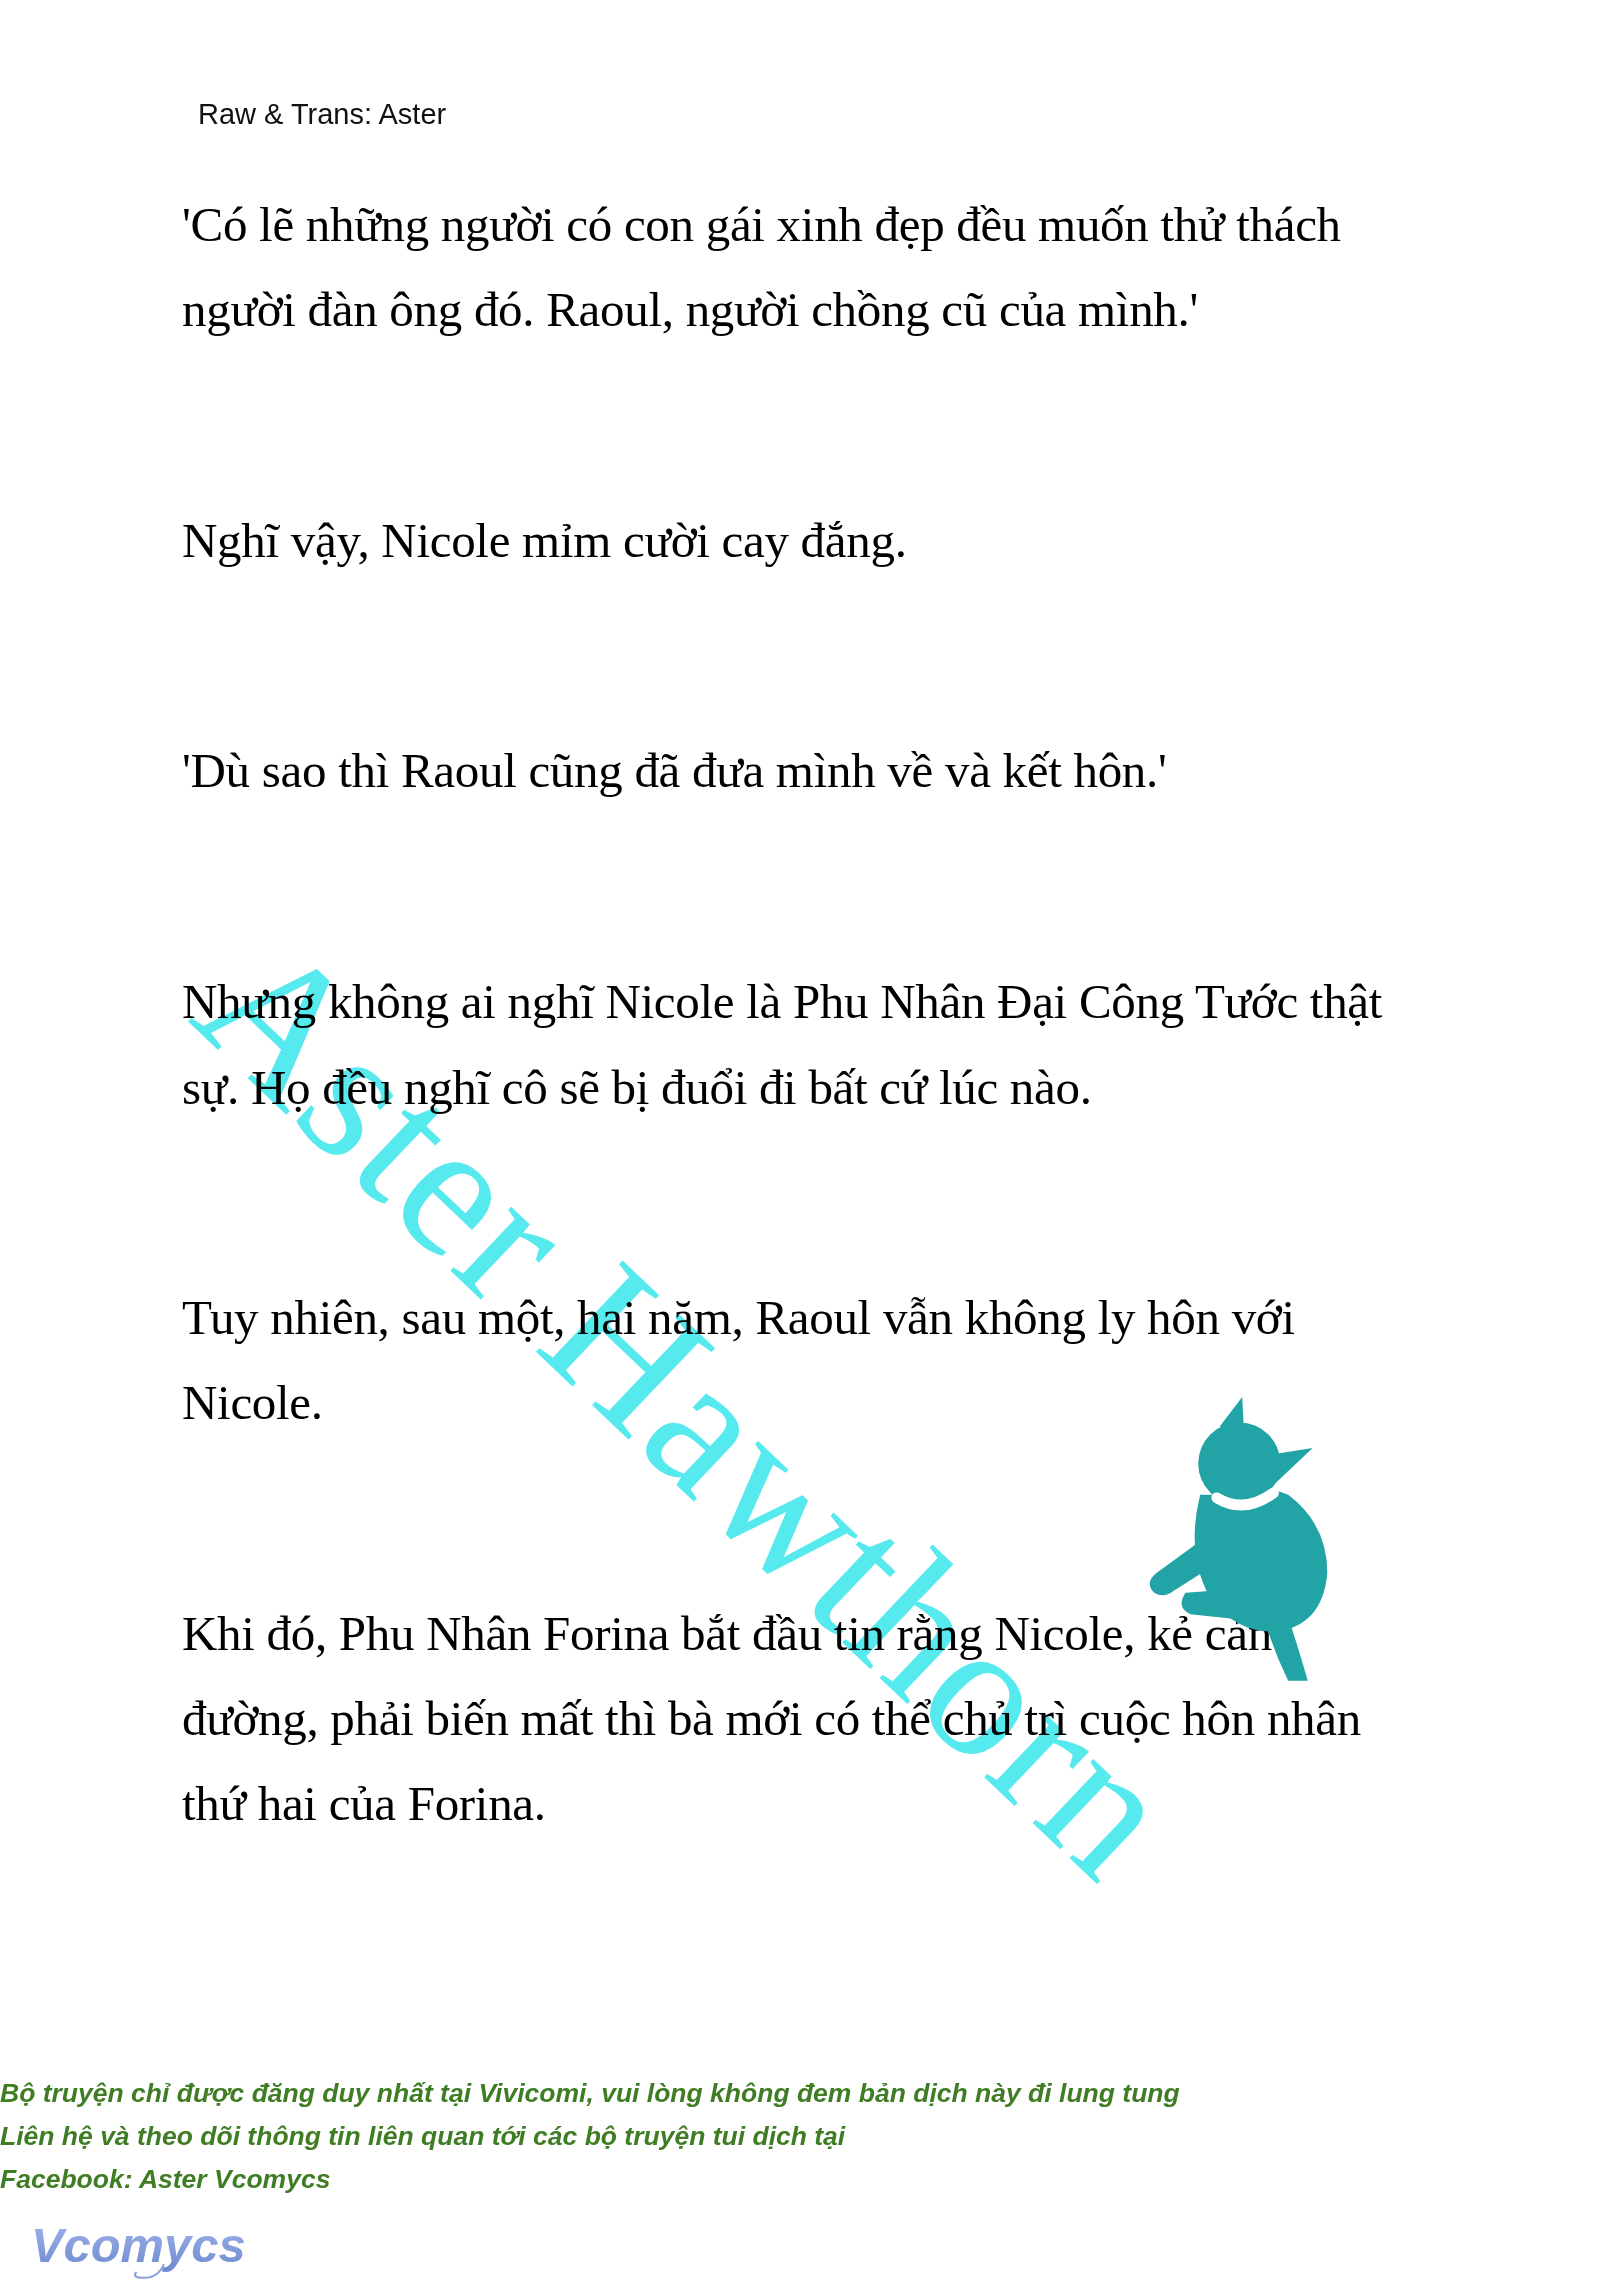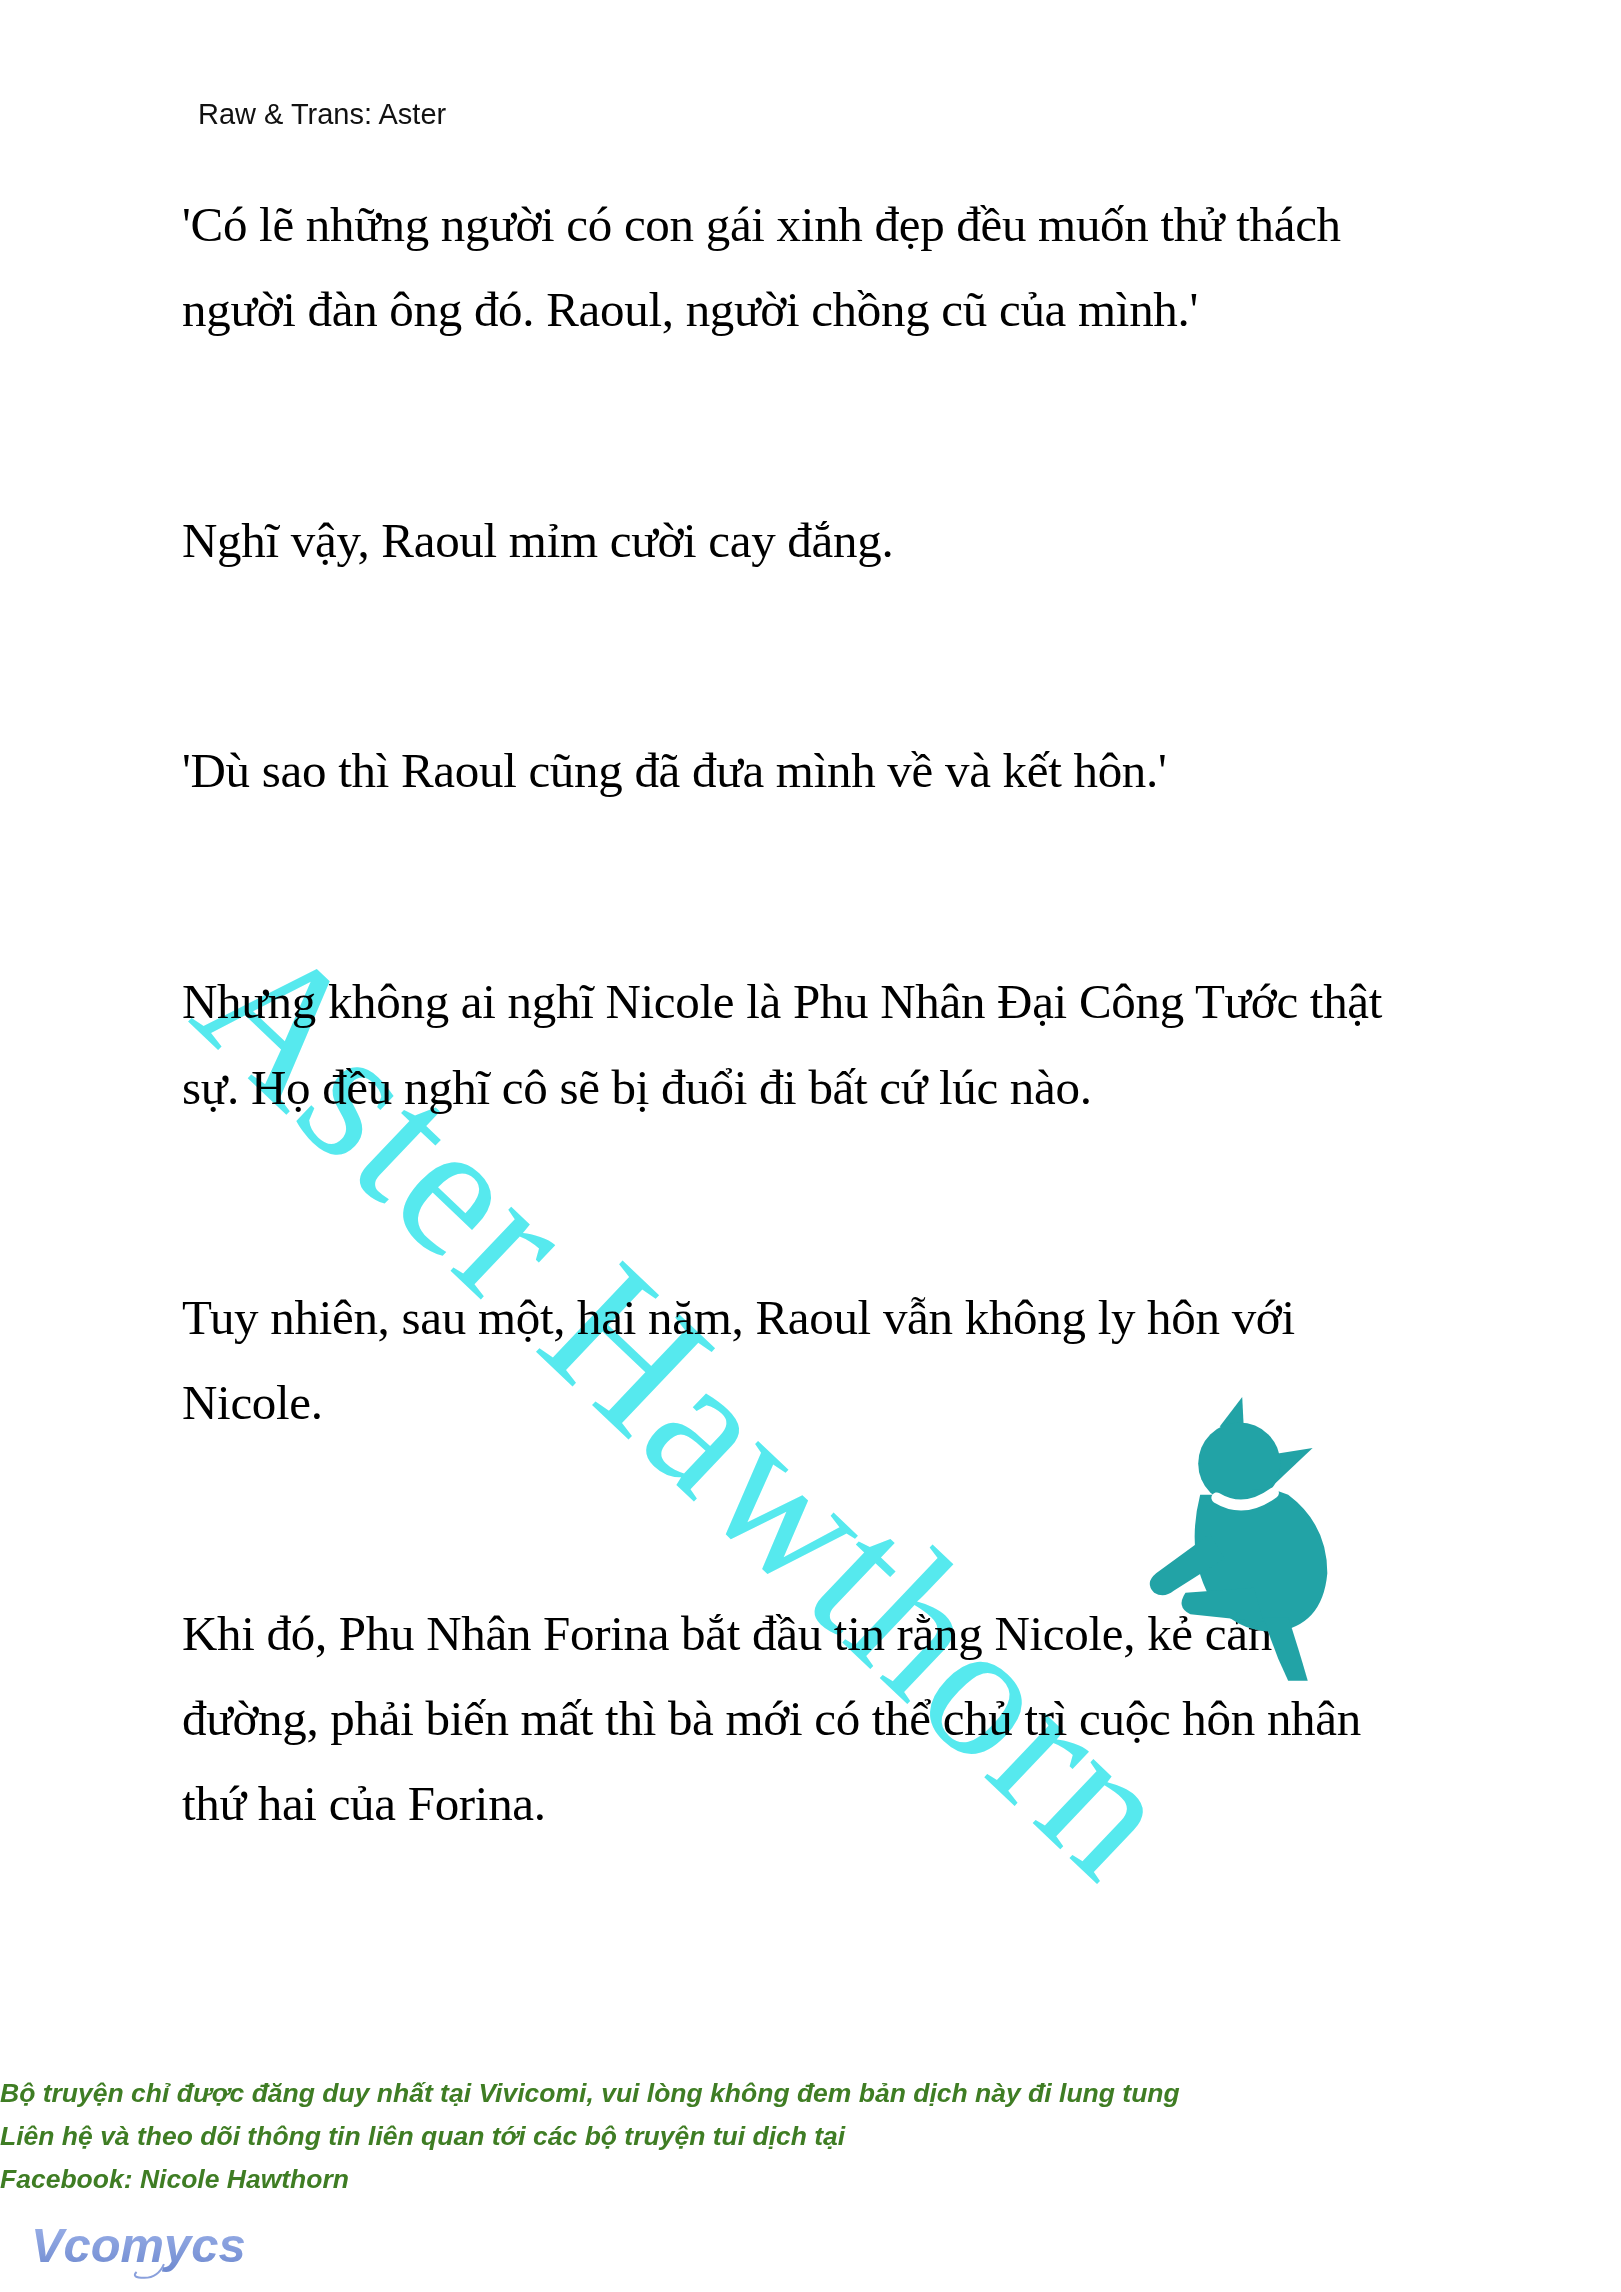--- a/index.html
+++ b/index.html
@@ -14,21 +14,21 @@
 </head>
 <body>
 
 <div class="header">Raw &amp; Trans: Aster</div>
 
 <div class="watermark">Aster Hawthorn</div>
 
 <div>
   <div class="line" style="top:196px">'Có lẽ những người có con gái xinh đẹp đều muốn thử thách</div>
   <div class="line" style="top:281px">người đàn ông đó. Raoul, người chồng cũ của mình.'</div>
-  <div class="line" style="top:512px">Nghĩ vậy, Raoul mỉm cười cay đắng.</div>
+  <div class="line" style="top:512px">Nghĩ vậy, Nicole mỉm cười cay đắng.</div>
   <div class="line" style="top:742px">'Dù sao thì Raoul cũng đã đưa mình về và kết hôn.'</div>
   <div class="line" style="top:973px">Nhưng không ai nghĩ Nicole là Phu Nhân Đại Công Tước thật</div>
   <div class="line" style="top:1059px">sự. Họ đều nghĩ cô sẽ bị đuổi đi bất cứ lúc nào.</div>
   <div class="line" style="top:1289px">Tuy nhiên, sau một, hai năm, Raoul vẫn không ly hôn với</div>
   <div class="line" style="top:1374px">Nicole.</div>
   <div class="line" style="top:1605px">Khi đó, Phu Nhân Forina bắt đầu tin rằng Nicole, kẻ cản</div>
   <div class="line" style="top:1690px">đường, phải biến mất thì bà mới có thể chủ trì cuộc hôn nhân</div>
   <div class="line" style="top:1775px">thứ hai của Forina.</div>
 </div>
 
@@ -41,21 +41,21 @@
     <path d="M95 150 L40 190 Q28 200 38 210 Q48 216 58 208 L110 175 Z"></path>
     <path d="M70 210 Q60 225 75 232 L150 240 L140 205 Z"></path>
     <path d="M150 235 Q160 270 175 300 L195 300 Q185 265 175 235 Z"></path>
   </g>
   <path d="M102 113 Q130 130 160 108" stroke="#ffffff" stroke-width="11" fill="none" stroke-linecap="round"></path>
 </svg>
 
 <div>
   <div class="footer" style="top:2078px">Bộ truyện chỉ được đăng duy nhất tại Vivicomi, vui lòng không đem bản dịch này đi lung tung</div>
   <div class="footer" style="top:2121px">Liên hệ và theo dõi thông tin liên quan tới các bộ truyện tui dịch tại</div>
-  <div class="footer" style="top:2164px">Facebook: Nicole Hawthorn</div>
+  <div class="footer" style="top:2164px">Facebook: Aster Vcomycs</div>
 </div>
 
 <svg class="logo" viewBox="0 0 230 72">
   <defs>
     <linearGradient id="lg" x1="0" y1="0" x2="0" y2="1">
       <stop offset="0" stop-color="#9fb4ea"></stop>
       <stop offset="1" stop-color="#6f8ad0"></stop>
     </linearGradient>
   </defs>
   <text x="4" y="50" font-family="Liberation Sans, sans-serif" font-style="italic" font-weight="bold" font-size="50" fill="url(#lg)">Vcomycs</text>

